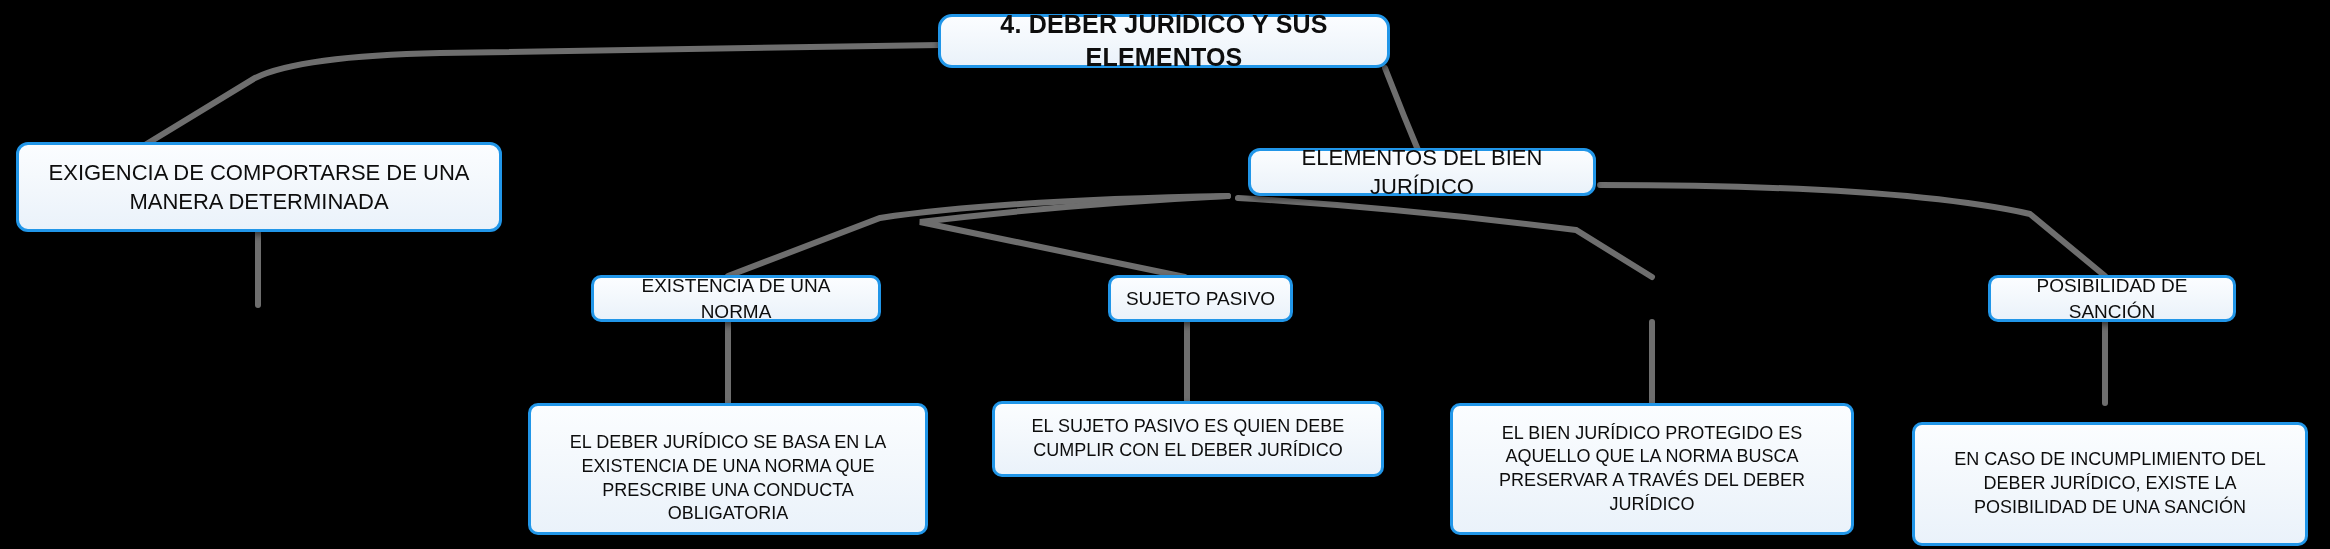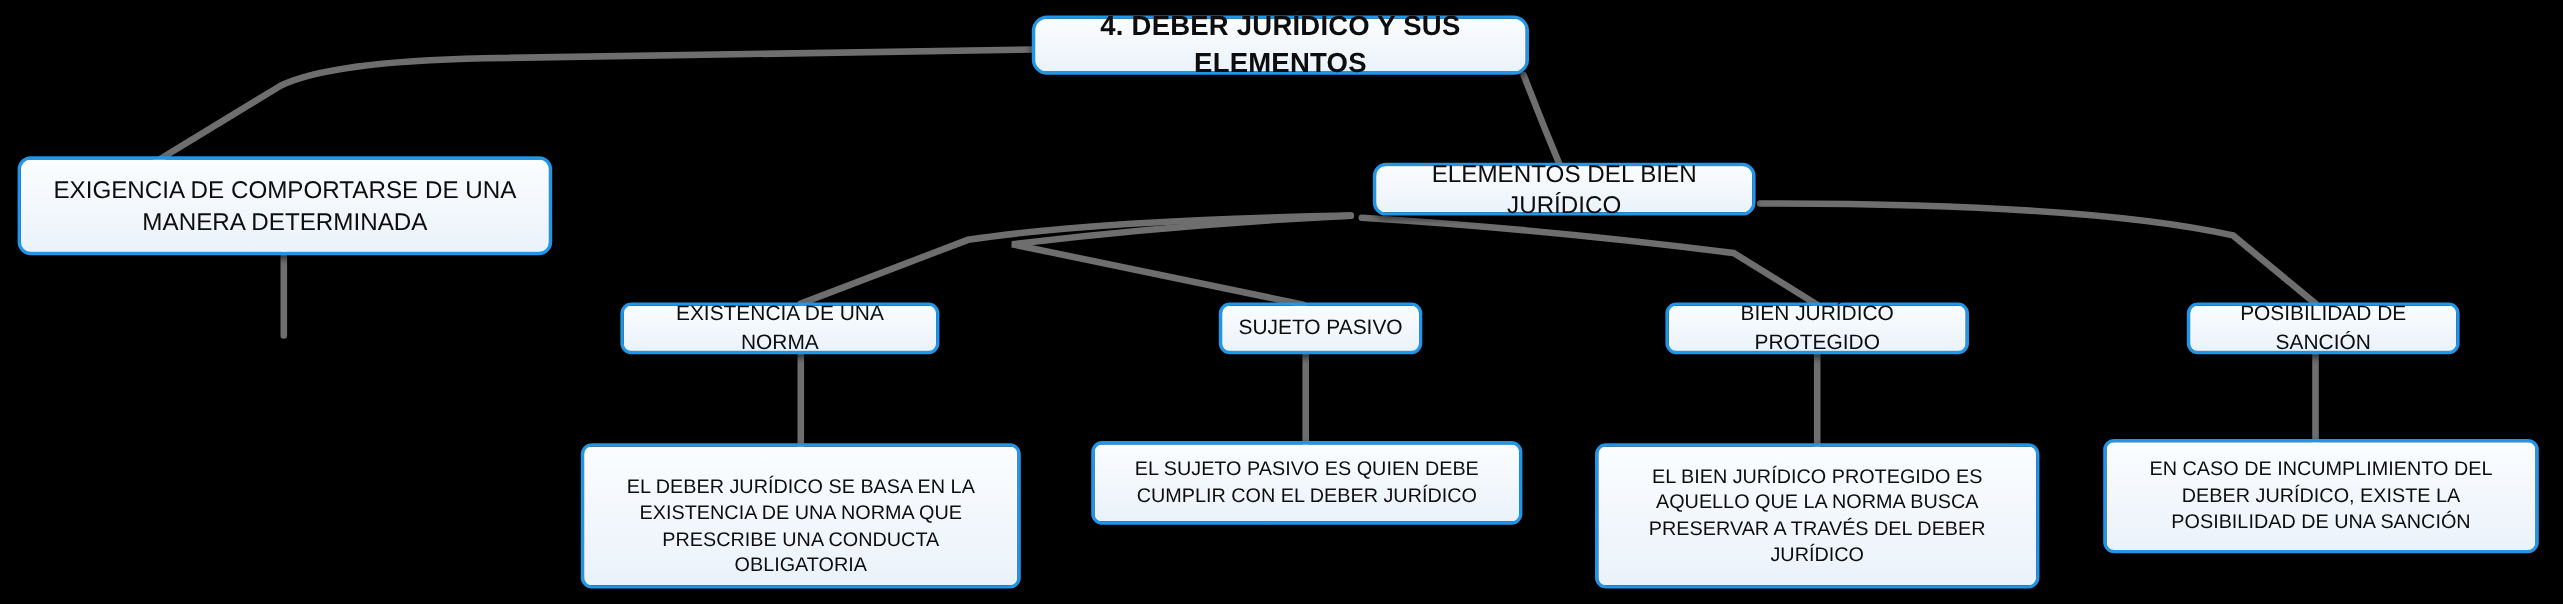--- a/index.html
+++ b/index.html
@@ -89,45 +89,42 @@
 
   <div class="node node-branch" style="left:16px; top:142px; width:486px; height:90px;">
     <span class="label">EXIGENCIA DE COMPORTARSE DE UNA MANERA DETERMINADA</span>
   </div>
 
 
   <div class="node node-branch" style="left:1248px; top:148px; width:348px; height:48px;">
     <span class="label">ELEMENTOS DEL BIEN JURÍDICO</span>
   </div>
 
-  <div class="node node-element" style="left:564px; top:275px; width:290px; height:47px;">
+  <div class="node node-element" style="left:591px; top:275px; width:290px; height:47px;">
     <span class="label">EXISTENCIA DE UNA NORMA</span>
   </div>
 
   <div class="node node-detail" style="left:528px; top:403px; width:400px; height:132px;align-items:flex-end;">
     <span class="label">EL DEBER JURÍDICO SE BASA EN LA EXISTENCIA DE UNA NORMA QUE PRESCRIBE UNA CONDUCTA OBLIGATORIA</span>
   </div>
 
   <div class="node node-element" style="left:1108px; top:275px; width:185px; height:47px;">
     <span class="label">SUJETO PASIVO</span>
   </div>
 
   <div class="node node-detail" style="left:992px; top:401px; width:392px; height:76px;">
     <span class="label">EL SUJETO PASIVO ES QUIEN DEBE CUMPLIR CON EL DEBER JURÍDICO</span>
   </div>
 
-  <div class="node node-element" style="left:1514px; top:275px; width:276px; height:47px;">
-    <span class="label">BIEN JURÍDICO PROTEGIDO</span>
-  </div>
 
   <div class="node node-detail" style="left:1450px; top:403px; width:404px; height:132px;">
     <span class="label">EL BIEN JURÍDICO PROTEGIDO ES AQUELLO QUE LA NORMA BUSCA PRESERVAR A TRAVÉS DEL DEBER JURÍDICO</span>
   </div>
 
   <div class="node node-element" style="left:1988px; top:275px; width:248px; height:47px;">
     <span class="label">POSIBILIDAD DE SANCIÓN</span>
   </div>
 
-  <div class="node node-detail" style="left:1912px; top:399px; width:396px; height:104px;text-align:center;">
+  <div class="node node-detail" style="left:1912px; top:422px; width:396px; height:124px;text-align:center;">
     <span class="label">EN CASO DE INCUMPLIMIENTO DEL DEBER JURÍDICO, EXISTE LA POSIBILIDAD DE UNA SANCIÓN</span>
   </div>
 
 </div>
 
 </body></html>

